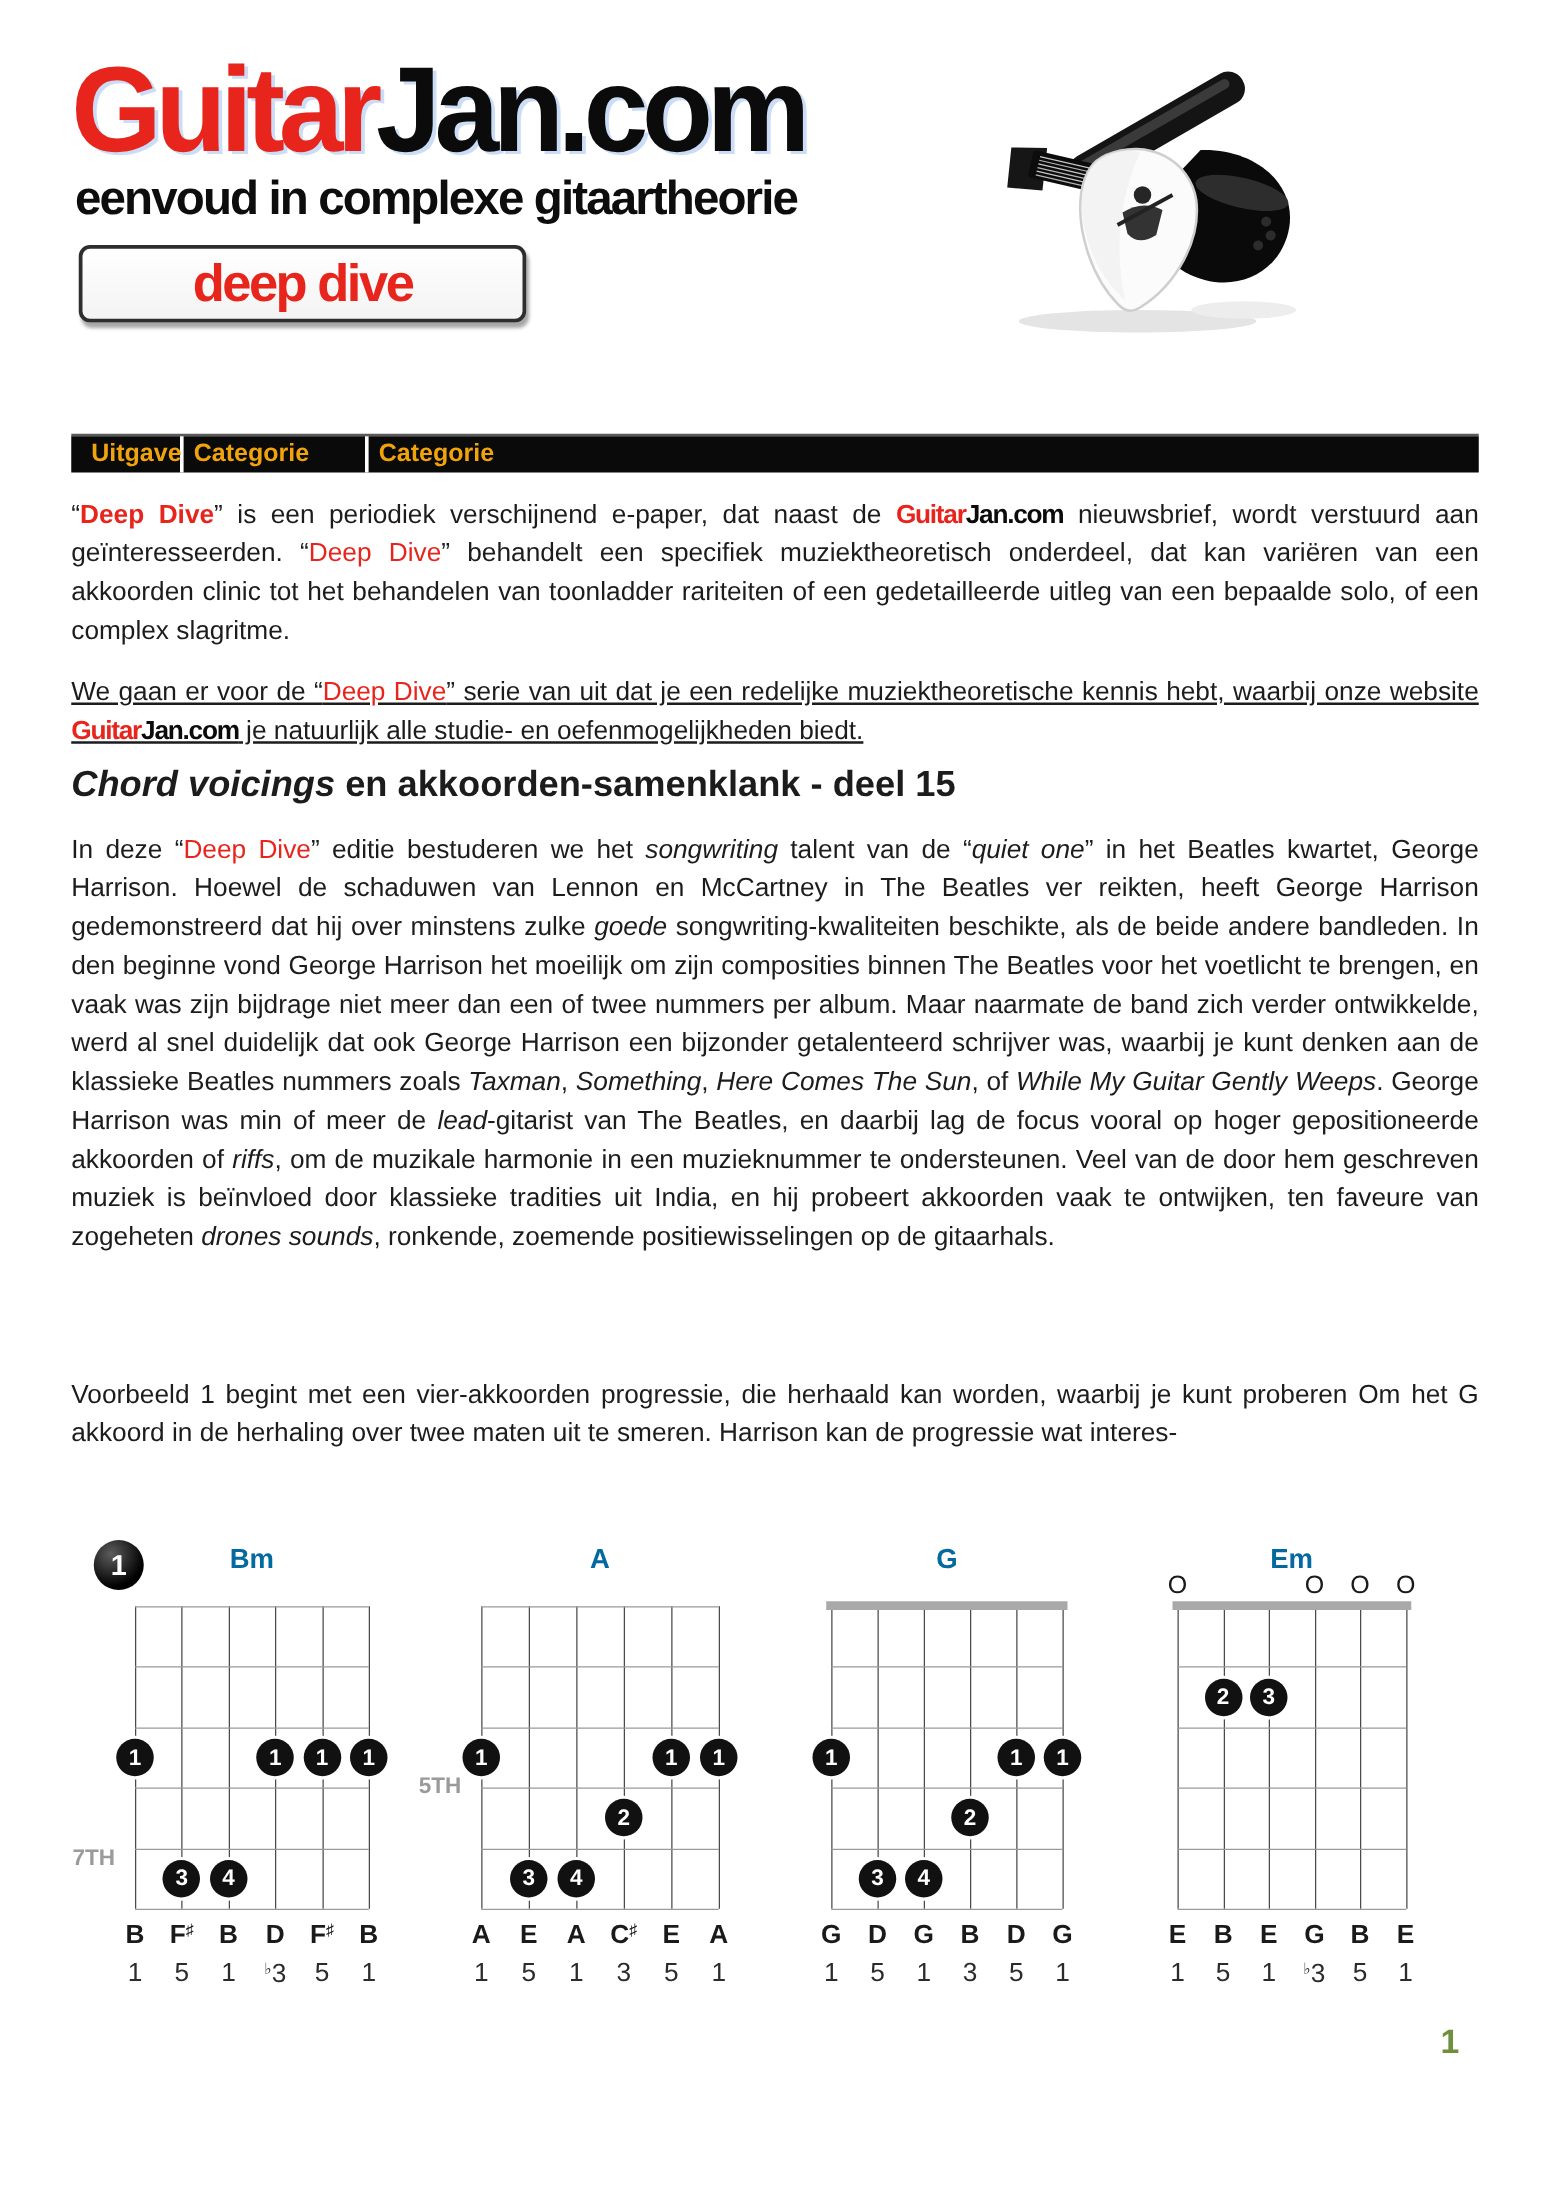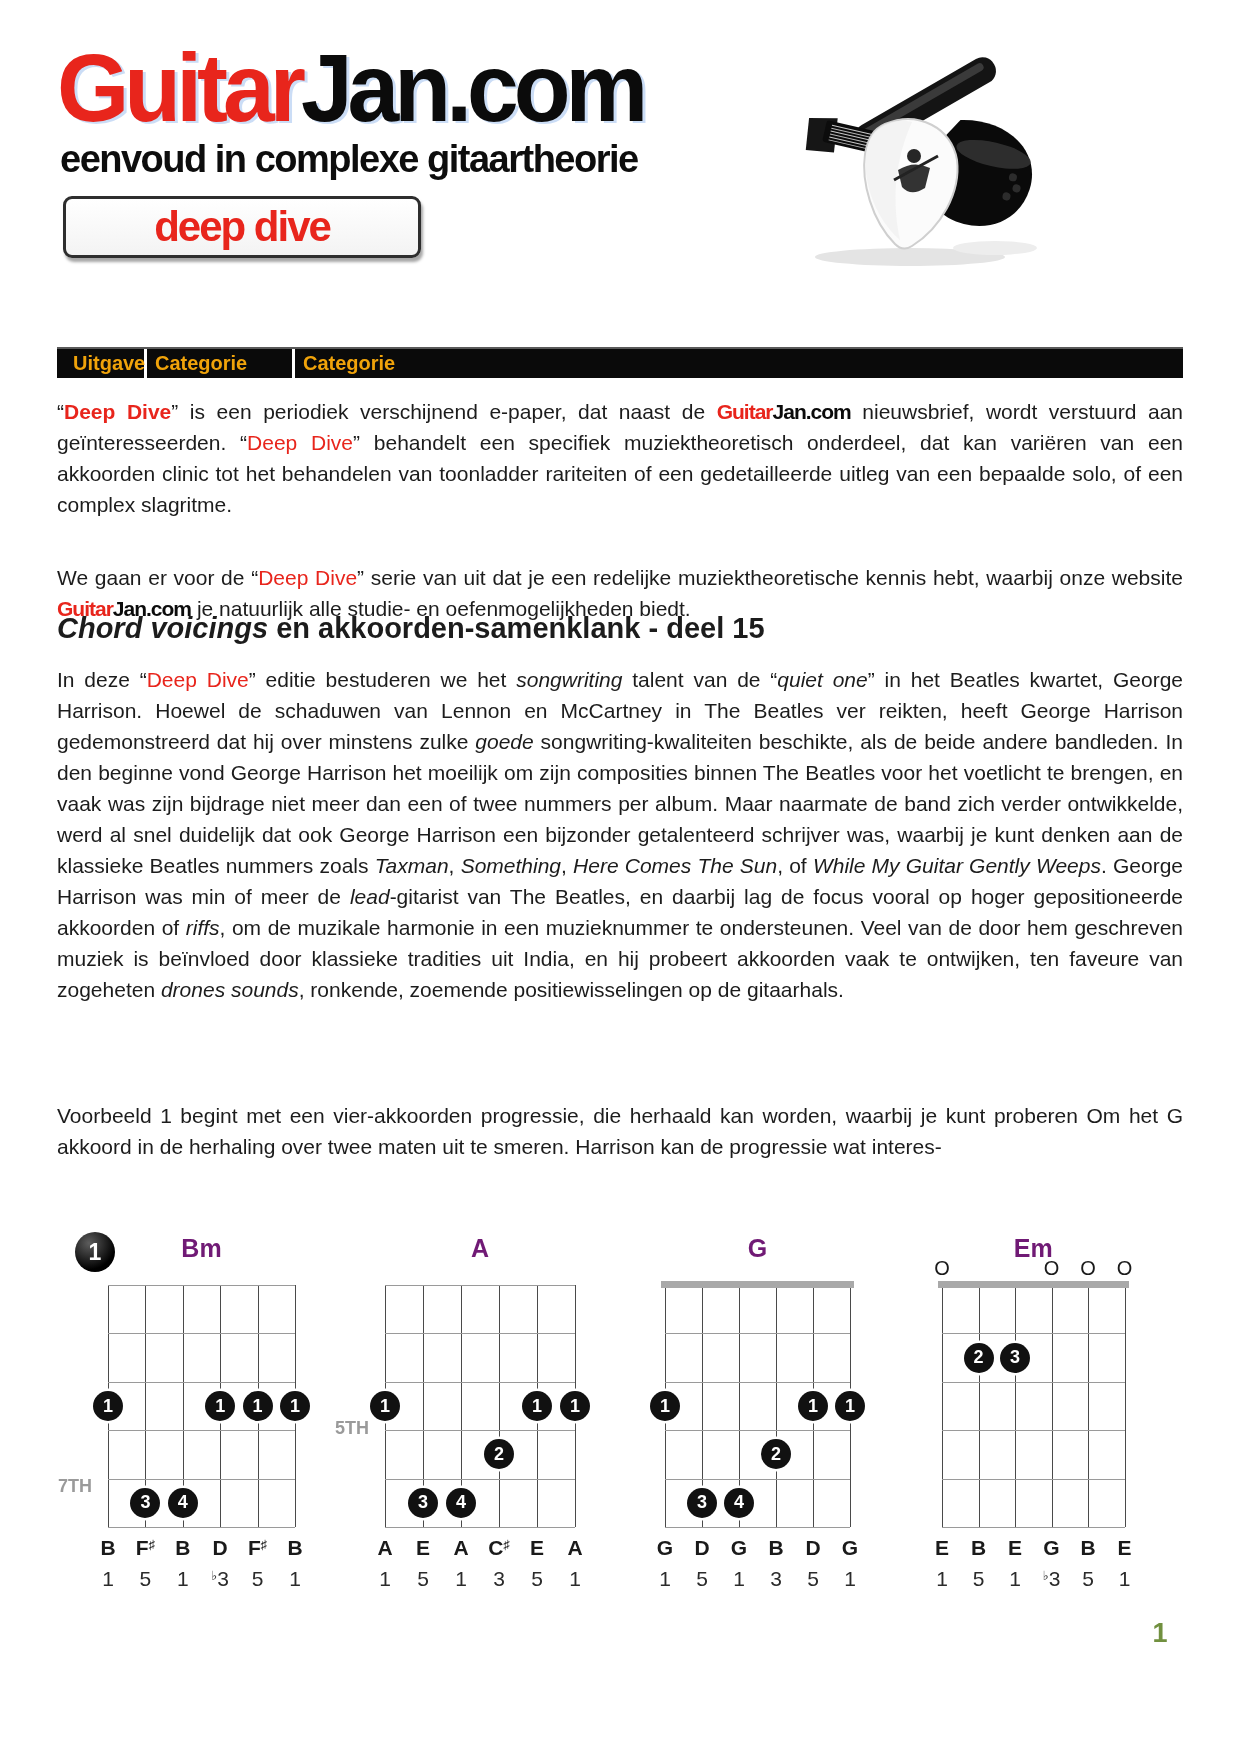--- a/index.html
+++ b/index.html
@@ -42,21 +42,21 @@
   .red{color:var(--red);}
   .ilogo{font-weight:800;letter-spacing:-1px;}
   .lred{color:var(--red);}
   .lblk{color:#0b0b0b;}
 
   
   .ex-badge{position:absolute;left:75px;top:1232px;width:40px;height:40px;border-radius:50%;
         background:radial-gradient(circle at 35% 28%,#5d5d5d,#000 68%);
         display:flex;align-items:center;justify-content:center;}
   .ex-badge span{color:#fff;font-weight:bold;font-size:23px;}
-  .ch-title{position:absolute;font-size:25px;font-weight:bold;text-align:center;color:#701a75;}
+  .ch-title{position:absolute;font-size:22px;font-weight:bold;text-align:center;color:#0369a1;}
   .vline{position:absolute;width:1px;background:#4a4a4a;}
   .hline{position:absolute;height:1px;background:#9a9a9a;}
   .nut{position:absolute;height:7px;background:#a9a9a9;}
   .fretpos{position:absolute;font-size:18px;font-weight:bold;color:#9a9a9a;text-align:right;}
   .open{position:absolute;font-size:20px;color:#1a1a1a;width:20px;text-align:center;}
   .dot{position:absolute;width:30px;height:30px;border-radius:50%;background:#111;
        box-shadow:0 0 0 2.5px #fff;color:#fff;font-weight:bold;font-size:18px;
        display:flex;align-items:center;justify-content:center;}
   .note{position:absolute;font-size:21px;font-weight:bold;text-align:center;color:#1a1a1a;}
   .intv{position:absolute;font-size:21px;text-align:center;color:#2b2b2b;}
@@ -113,21 +113,21 @@
   <div class="info-table">
     <div class="t-head">
       <div class="th c1">Uitgave</div>
       <div class="th c2">Categorie</div>
       <div class="th c3">Categorie</div>
     </div>
   </div>
 
   <div class="body-text">
       <div class="doc-p" style="top: 396px;"><span>“</span><span class="red b">Deep Dive</span><span>” is een periodiek verschijnend e-paper, dat naast de </span><span class="ilogo lred">Guitar</span><span class="ilogo lblk">Jan.com</span><span> nieuwsbrief, wordt verstuurd aan geïnteresseerden. “</span><span class="red">Deep Dive</span><span>” behandelt een specifiek muziektheoretisch onderdeel, dat kan variëren van een akkoorden clinic tot het behandelen van toonladder rariteiten of een gedetailleerde uitleg van een bepaalde solo, of een complex slagritme.</span></div>
-      <div class="doc-p" style="top: 562px;"><span>We gaan er voor de “</span><span class="red">Deep Dive</span><span>” serie van uit dat je een redelijke muziektheoretische kennis hebt, waarbij onze website </span><span class="ilogo lred">Guitar</span><span class="ilogo lblk">Jan.com</span><span> je natuurlijk alle studie- en oefenmogelijkheden biedt.</span></div>
+      <div class="doc-p" style="top: 538px; text-decoration: underline;"><span>We gaan er voor de “</span><span class="red">Deep Dive</span><span>” serie van uit dat je een redelijke muziektheoretische kennis hebt, waarbij onze website </span><span class="ilogo lred">Guitar</span><span class="ilogo lblk">Jan.com</span><span> je natuurlijk alle studie- en oefenmogelijkheden biedt.</span></div>
       <div class="doc-h" style="top: 612px;"><span class="b it">Chord voicings</span><span class="b"> en akkoorden-samenklank - deel 15</span></div>
       <div class="doc-p" style="top: 664px;"><span>In deze “</span><span class="red">Deep Dive</span><span>” editie bestuderen we het </span><span class="it">songwriting</span><span> talent van de “</span><span class="it">quiet one</span><span>” in het Beatles kwartet, George Harrison. Hoewel de schaduwen van Lennon en McCartney in The Beatles ver reikten, heeft George Harrison gedemonstreerd dat hij over minstens zulke </span><span class="it">goede</span><span> songwriting-kwaliteiten beschikte, als de beide andere bandleden. In den beginne vond George Harrison het moeilijk om zijn composities binnen The Beatles voor het voetlicht te brengen, en vaak was zijn bijdrage niet meer dan een of twee nummers per album. Maar naarmate de band zich verder ontwikkelde, werd al snel duidelijk dat ook George Harrison een bijzonder getalenteerd schrijver was, waarbij je kunt denken aan de klassieke Beatles nummers zoals </span><span class="it">Taxman</span><span>, </span><span class="it">Something</span><span>, </span><span class="it">Here Comes The Sun</span><span>, of </span><span class="it">While My Guitar Gently Weeps</span><span>. George Harrison was min of meer de </span><span class="it">lead</span><span>-gitarist van The Beatles, en daarbij lag de focus vooral op hoger gepositioneerde akkoorden of </span><span class="it">riffs</span><span>, om de muzikale harmonie in een muzieknummer te ondersteunen. Veel van de door hem geschreven muziek is beïnvloed door klassieke tradities uit India, en hij probeert akkoorden vaak te ontwijken, ten faveure van zogeheten </span><span class="it">drones sounds</span><span>, ronkende, zoemende positiewisselingen op de gitaarhals.</span></div>
       <div class="doc-p" style="top: 1100px;"><span>Voorbeeld 1 begint met een vier-akkoorden progressie, die herhaald kan worden, waarbij je kunt proberen Om het G akkoord in de herhaling over twee maten uit te smeren. Harrison kan de progressie wat interes-</span></div>
     </div>
 
   <div>
     <div class="ex-badge">
       <span>1</span>
     </div>
     <div id="diagrams">

